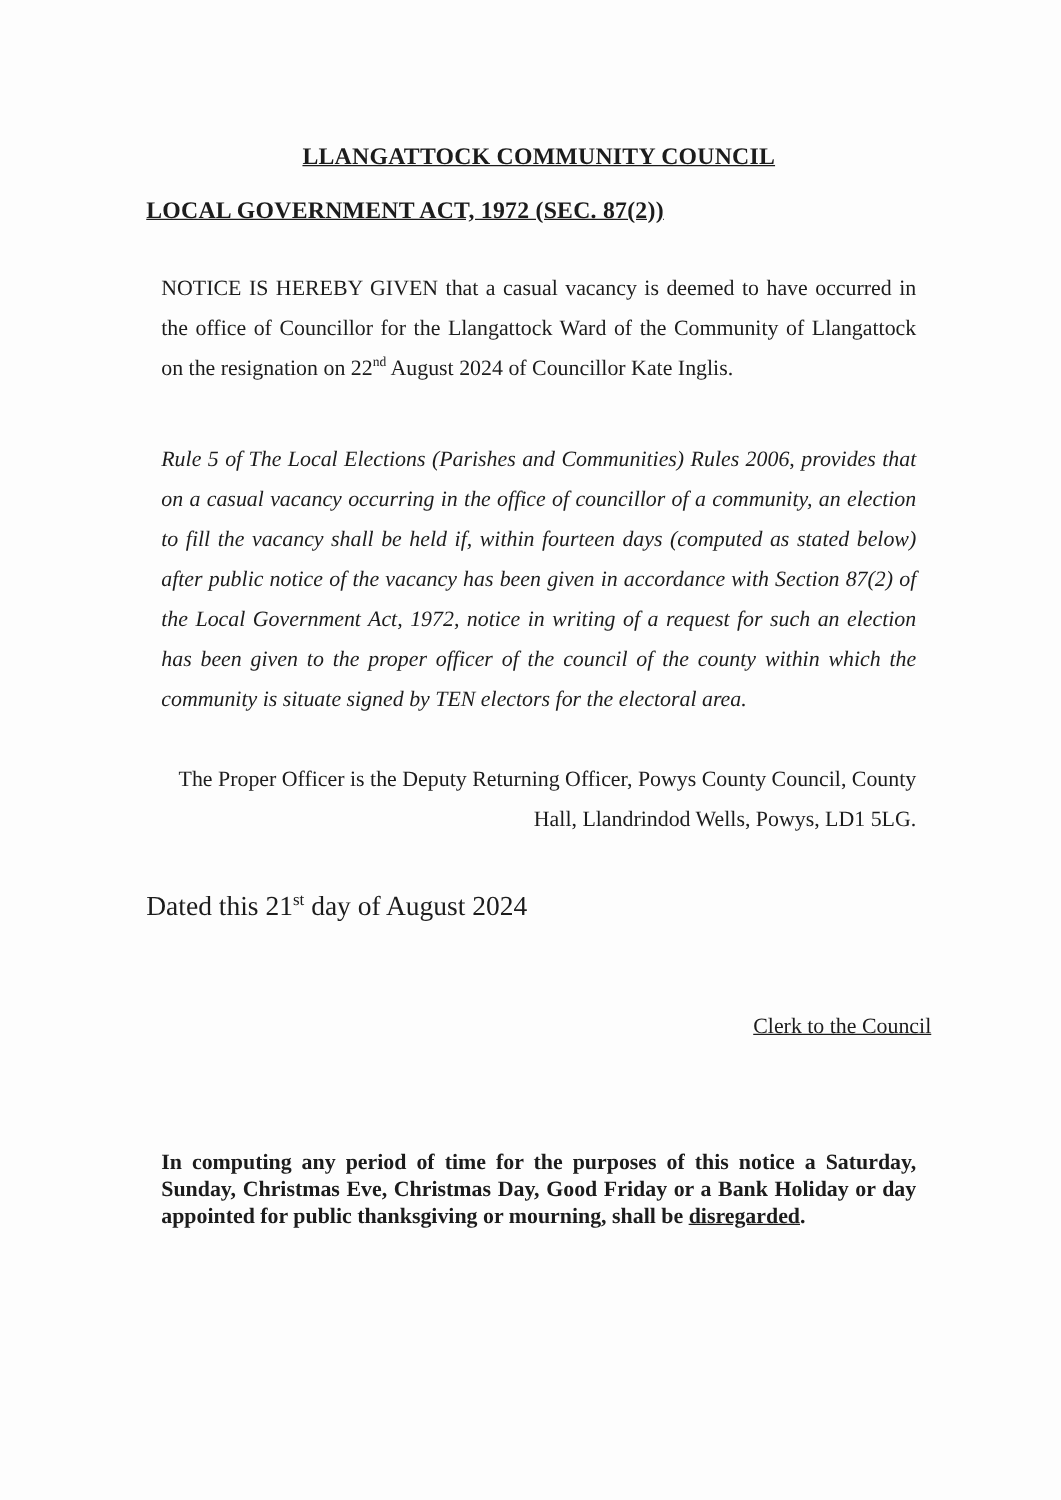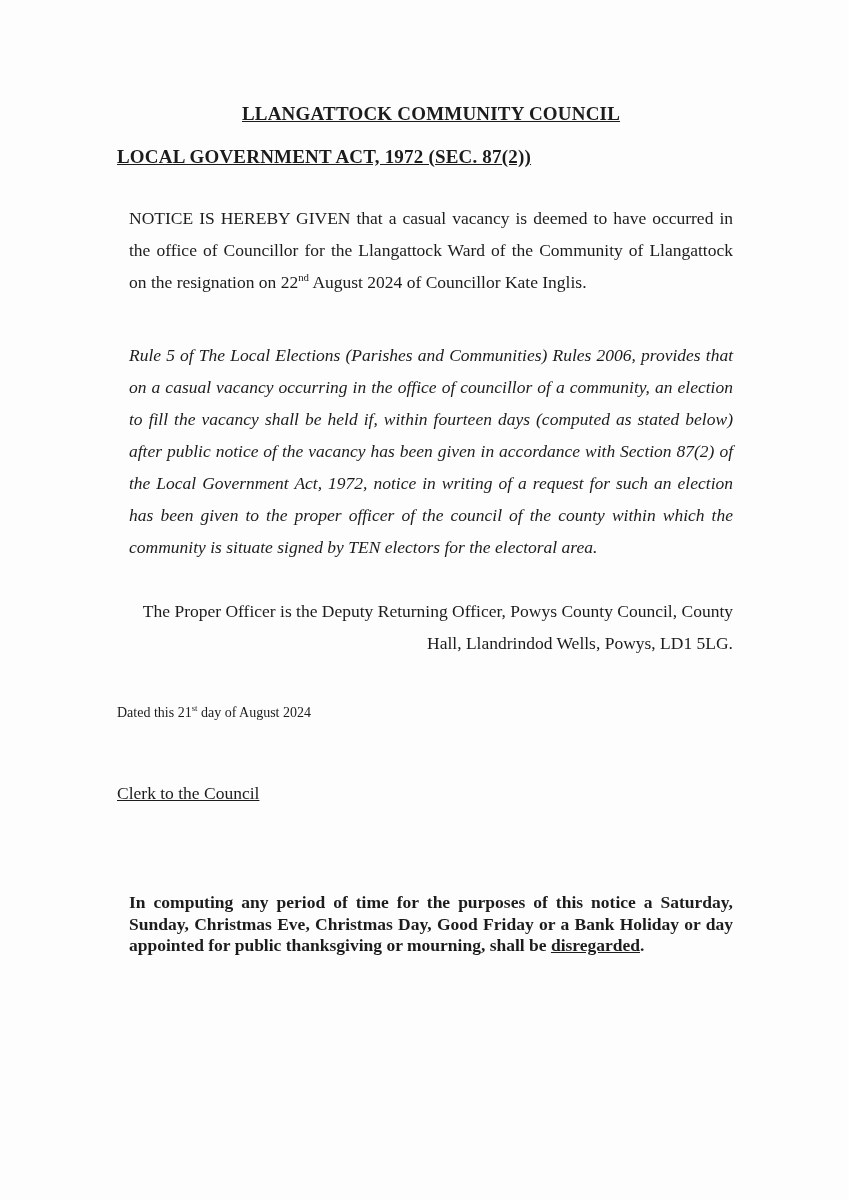--- a/index.html
+++ b/index.html
@@ -16,21 +16,21 @@
     font-family: "Liberation Serif", "DejaVu Serif", serif;
     color: #1c1c1c;
     overflow: hidden;
     box-sizing: border-box;
   }
   .content {
     padding: 100px 104px 0 117px;
     box-sizing: border-box;
   }
   .doc-title {
-    margin: 4px;
+    margin: 16px;
     font-size: 19px;
     font-weight: bold;
     line-height: 20px;
     text-align: center;
     text-decoration: underline;
     letter-spacing: 0.2px;
   }
   .doc-subtitle {
     margin: 23px 0 0 0;
     font-size: 19px;
@@ -44,29 +44,29 @@
     margin: 12px;
     font-size: 17.5px;
     line-height: 32px;
     text-align: justify;
   }
   .para.p1 { margin-top: 35px; }
   .para.p2 { margin-top: 41px; font-style: italic; }
   .para.p3 { margin-top: 32px; text-align: right; }
   .dated-line {
     margin: 38px 0 0 0;
-    font-size: 14px;
+    font-size: 22px;
     line-height: 32px;
     text-align: left;
   }
   .signature-line {
-    margin: 48px 0 0 0;
+    margin: 63px 0 0 0;
     font-size: 17.5px;
     line-height: 32px;
-    text-align: left;
+    text-align: right;
   }
   .signature-line .sig-text {
     text-decoration: underline;
   }
   .para.computing {
     margin-top: 83px;
     line-height: 21.5px;
     text-align: justify;
     font-weight: bold;
   }

